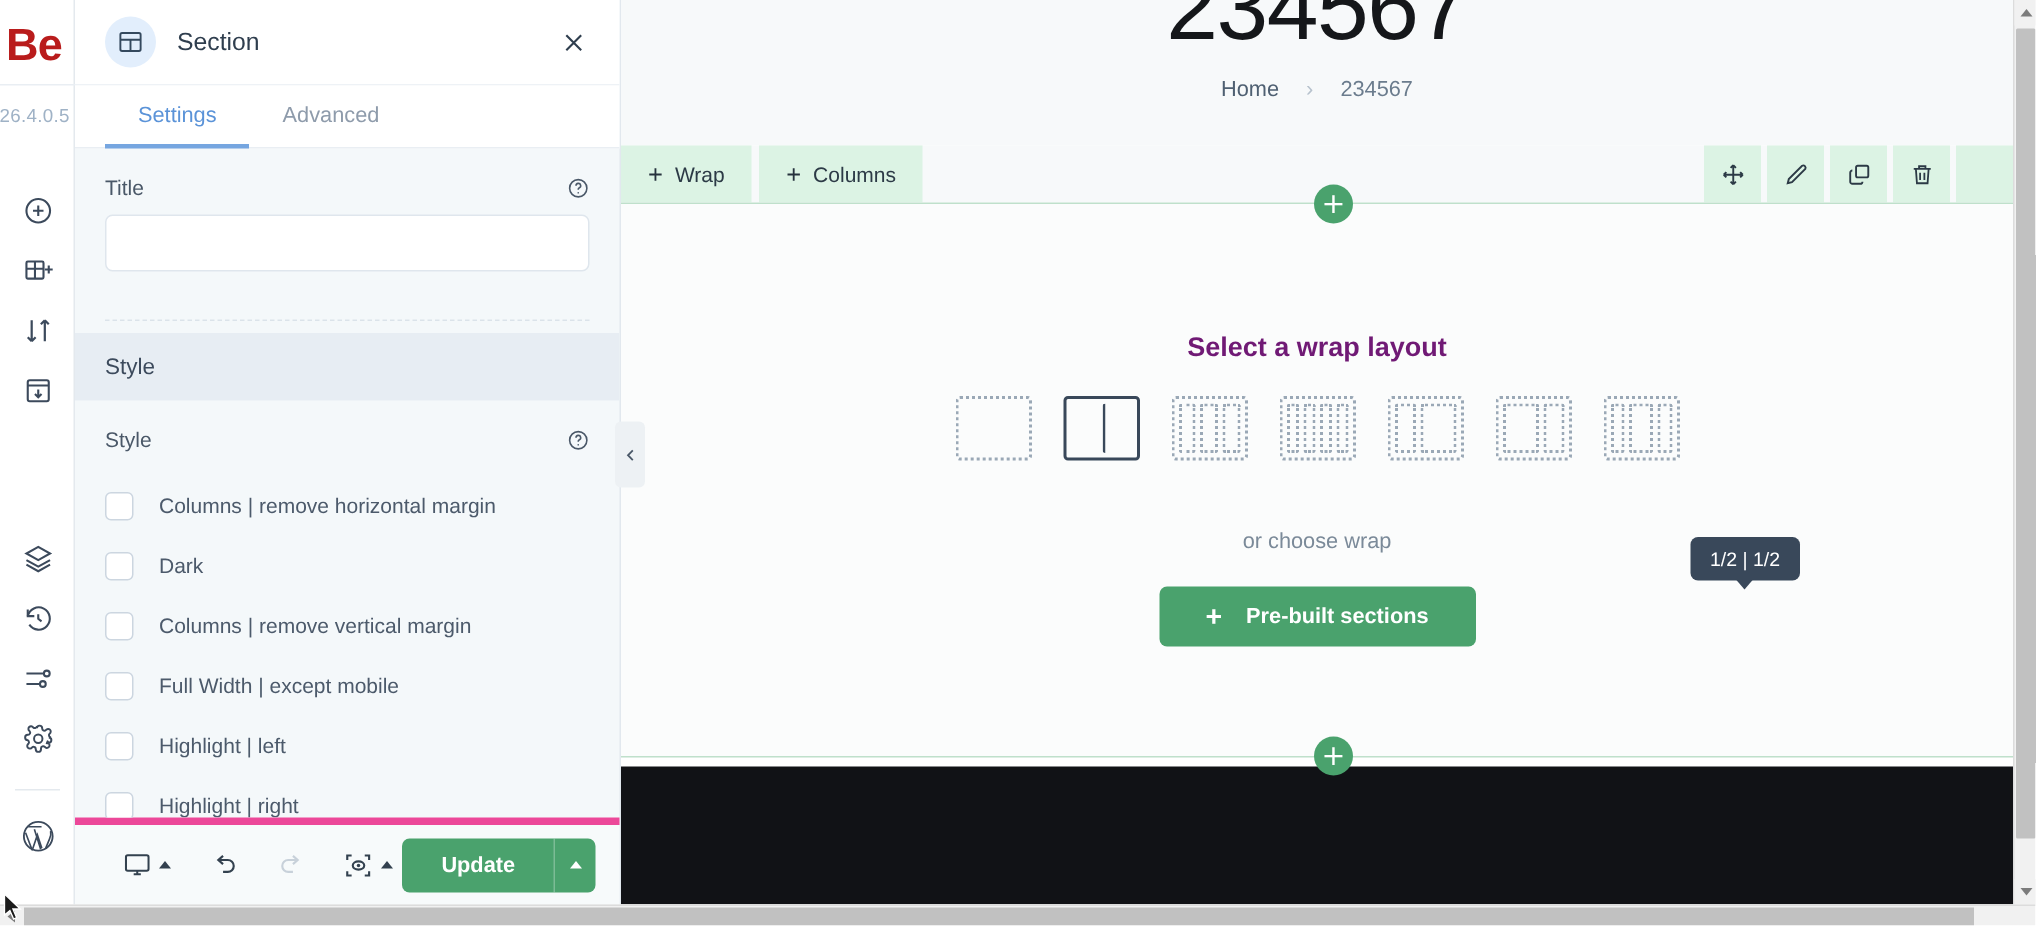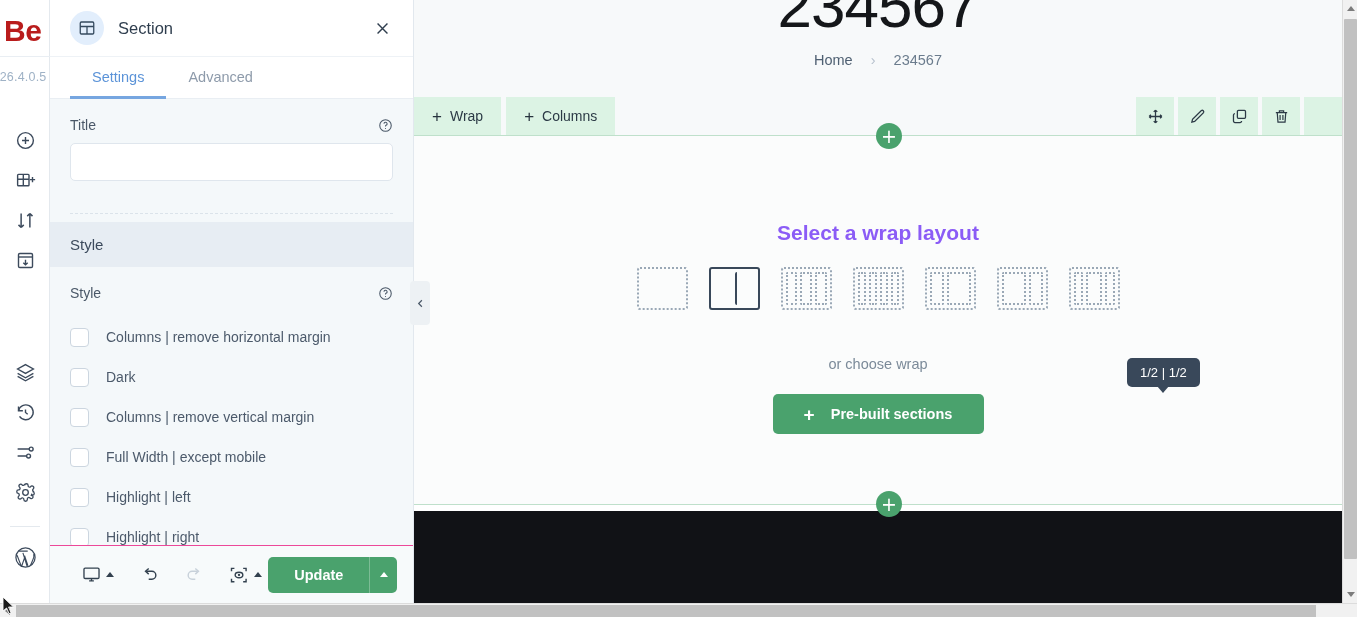--- a/index.html
+++ b/index.html
@@ -109,21 +109,21 @@
     display: flex; align-items: center; height: 40px; cursor: pointer;
   }
   .check-box {
     width: 19px; height: 19px; border: 1.5px solid #ccd6e0; border-radius: 4px;
     background: #fff; flex: none;
   }
   .check-label { margin-left: 17px; font-size: 14px; color: #4c5a6b; }
 
   .panel-foot {
     height: 58px; flex: none; background: #f7fafb;
-    border-top: 1px solid #ec4899;
+    border-top: 5px solid #ec4899;
     display: flex; align-items: center; padding: 0 16px 0 26px;
   }
   .foot-btn {
     display: flex; align-items: center; gap: 5px; cursor: pointer;
     color: #33414f; padding: 4px 6px;
   }
   .foot-btn.disabled { color: #c8d1da; cursor: default; }
   .caret-up {
     width: 0; height: 0; border-left: 4.5px solid transparent;
     border-right: 4.5px solid transparent; border-bottom: 5.5px solid #33414f;
@@ -202,21 +202,21 @@
     justify-content: center; font-size: 19px; line-height: 1; cursor: pointer;
     left: 462px; z-index: 4; font-family: "DejaVu Sans", sans-serif;
   }
   .plus-top { top: -13px; }
   .plus-bottom { bottom: -13px; }
 
   .wrap-picker {
     position: absolute; left: 0; right: 0; top: 85px; text-align: center;
   }
   .wrap-title {
-    font-size: 21px; color: #8b5cf6; font-weight: bold; margin-bottom: 22px;
+    font-size: 18px; color: #701a75; font-weight: bold; margin-bottom: 22px;
   }
   .layout-row {
     display: flex; justify-content: center; gap: 21px; align-items: center;
   }
   .layout-opt {
     width: 51px; height: 43px; border: 2px dotted #9aa8b6; border-radius: 3px;
     display: flex; padding: 3px; gap: 3px; cursor: pointer; background: #fbfcfc;
   }
   .layout-opt.selected { border: 2px solid #39485a; border-style: solid; }
   .layout-cell { border: 2px dotted #9aa8b6; border-radius: 2px; }

